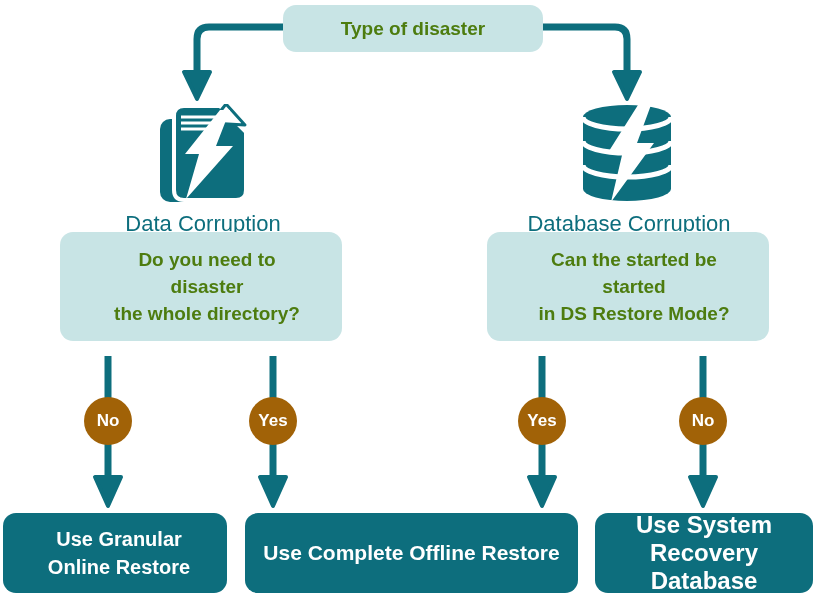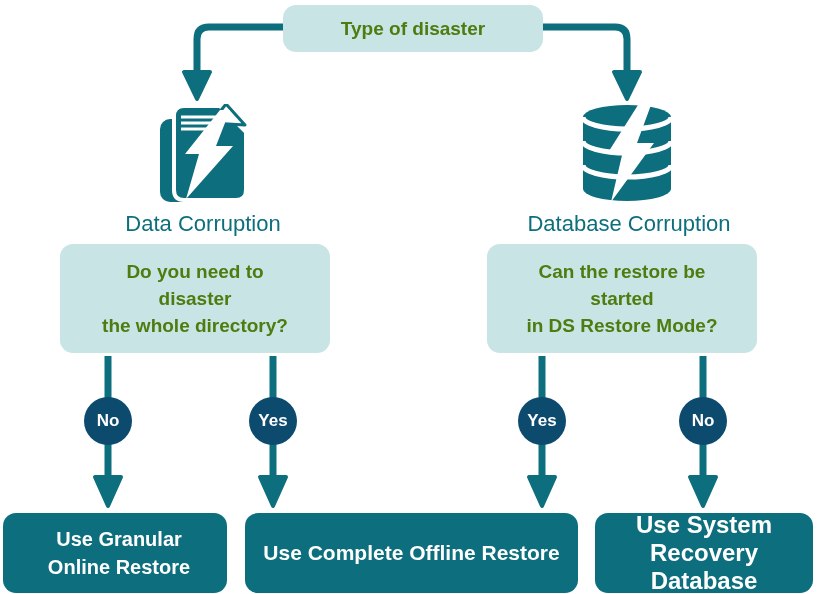--- a/index.html
+++ b/index.html
@@ -16,35 +16,35 @@
     background:#C8E4E5; border-radius:13px;
     display:flex; flex-direction:column; align-items:center; justify-content:center;
     color:#4d7c0f; font-weight:bold; text-align:center;
   }
   .box-dark {
     background:#0D6E7D; border-radius:13px;
     display:flex; flex-direction:column; align-items:center; justify-content:center;
     color:#ffffff; font-weight:bold; text-align:center;
   }
   .top-box   { left:283px; top:5px;  width:260px; height:47px; font-size:19px; }
-  .q-box     { top:244px; width:270px; height:109px; font-size:19px; line-height:27px; }
+  .q-box     { top:232px; width:270px; height:109px; font-size:19px; line-height:27px;padding-left:12px; }
   .q-left    { left:60px; }
   .q-right   { left:487px; }
 
   .node-label {
     height:32px; top:208px; width:290px;
     display:flex; align-items:center; justify-content:center;
     font-size:22px; font-weight:normal; color:#0D6E7D; text-align:center;
   }
   .label-left  { left:58px; }
   .label-right { left:484px; }
 
   .circle {
     width:48px; height:48px; border-radius:50%;
-    background:#0c4a6e; color:#ffffff; font-weight:bold; font-size:17px;
+    background:#a16207; color:#ffffff; font-weight:bold; font-size:17px;
     display:flex; align-items:center; justify-content:center;
   }
   .c1 { left:84px;  top:397px; }
   .c2 { left:249px; top:397px; }
   .c3 { left:518px; top:397px; }
   .c4 { left:679px; top:397px; }
 
   .result { top:513px; height:80px; line-height:28px; }
   .r1 { left:3px;   width:216px; font-size:20px;padding-left:8px; }
   .r2 { left:245px; width:333px; font-size:21px; }
@@ -105,21 +105,21 @@
 
   <div class="abs node-label label-left">Data Corruption</div>
   <div class="abs node-label label-right">Database Corruption</div>
 
   <div class="abs box-light q-box q-left">
     <div>Do you need to</div>
     <div>disaster</div>
     <div>the whole directory?</div>
   </div>
   <div class="abs box-light q-box q-right">
-    <div>Can the restore be</div>
+    <div>Can the started be</div>
     <div>started</div>
     <div>in DS Restore Mode?</div>
   </div>
 
   <div class="abs circle c1">No</div>
   <div class="abs circle c2">Yes</div>
   <div class="abs circle c3">Yes</div>
   <div class="abs circle c4">No</div>
 
   <div class="abs box-dark result r1">

